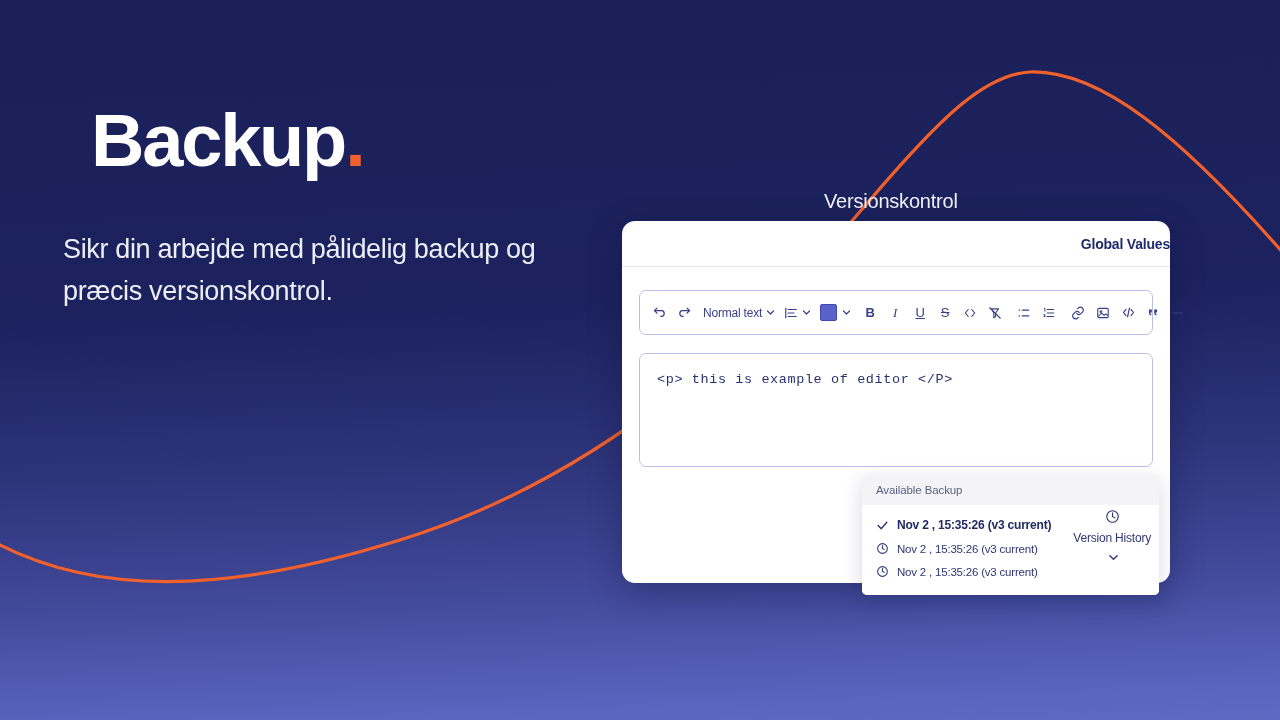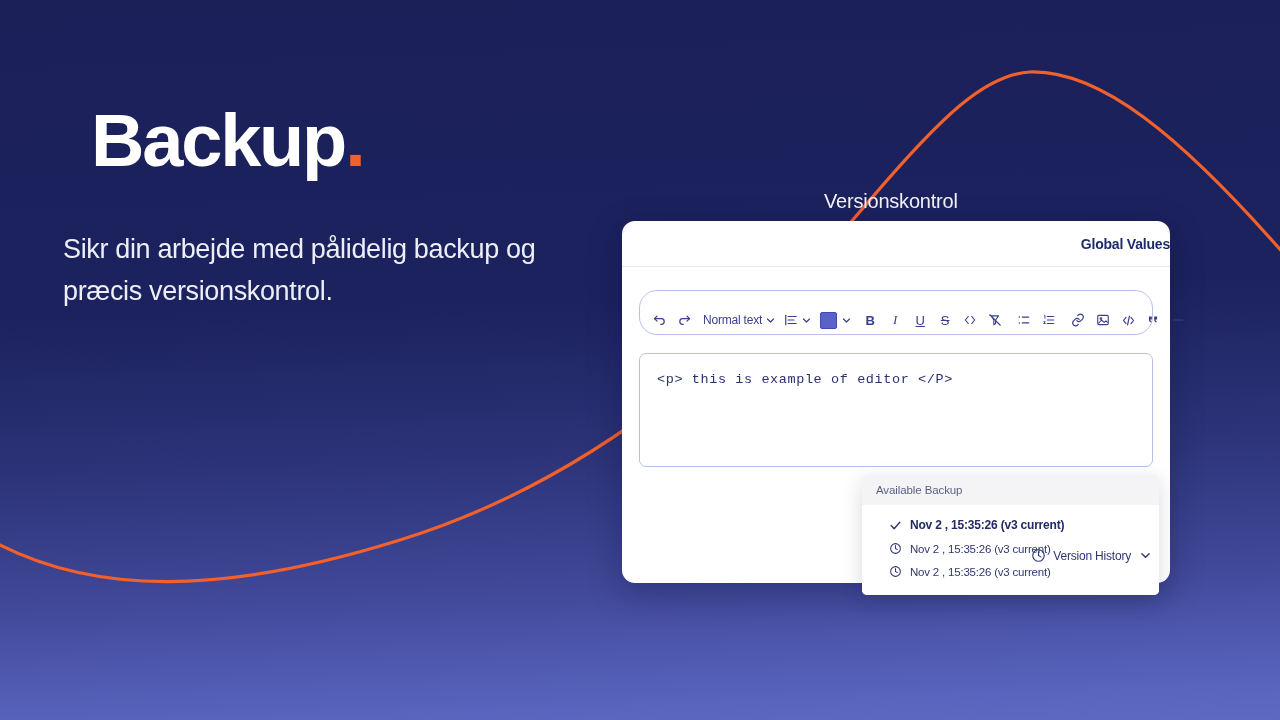--- a/index.html
+++ b/index.html
@@ -46,22 +46,22 @@
     height:46px; display:flex; align-items:center;
     padding:0 0 0 12px; border-bottom:1px solid #E6E9F5;justify-content:flex-end;
   }
   #card-title{
     font-size:14px; font-weight:bold; color:#1F2A6B; letter-spacing:-0.2px;
   }
 
   
   #editor{ position:absolute; left:17px; top:69px; width:514px; }
   #toolbar{
-    height:45px; border:1px solid #B9BFE8; border-radius:18px;
-    display:flex; align-items:flex-end; gap:0; padding:0 9px;
+    height:45px; border:1px solid #B9BFE8; border-radius:7px;
+    display:flex; align-items:center; gap:0; padding:0 9px;
     color:#3A3F87; background:#fff;
   }
   .tb{
     display:flex; align-items:center; justify-content:center;
     height:28px; color:#3A3F87; flex:none;
   }
   .tb svg{ display:block; }
   .tb-btn{ width:20px; }
   .gap{ width:9px; flex:none; }
   .gap-sm{ width:5px; flex:none; }
@@ -91,32 +91,32 @@
     box-shadow:0 6px 20px rgba(20,25,70,.16);
     overflow:hidden;
   }
   #dropdown-header{
     background:#F4F4F6; padding:9px 0 9px 14px;
     font-size:11.5px; color:#5A5F84; letter-spacing:-0.1px;
   }
   #dropdown-list{ padding:8px 0 12px 0; background:#fff; }
   .dd-item{
     display:flex; align-items:center; gap:8px;
-    padding:5px 0 5px 27px; font-size:11.5px;
+    padding:5px 0 5px 14px; font-size:11.5px;
     color:#2F3675; letter-spacing:-0.2px; white-space:nowrap;
   }
   .dd-item.current{ font-weight:bold; font-size:12px; color:#222A63; }
   .dd-icon{ width:13px; height:13px; flex:none; color:#2F3675; }
   .dd-icon svg{ display:block; }
 
   
   #card-footer{
     position:absolute; right:19px; bottom:20px;
     display:flex; align-items:center; gap:7px;
-    font-size:12px; color:#2F3675; letter-spacing:-0.2px;
+    font-size:12px; color:#2F3675; letter-spacing:-0.2px;flex-direction:column;
   }
   #footer-clock{ width:15px; height:15px; }
   #footer-chev{ width:11px; height:11px; margin-left:2px; }
 </style>
 </head>
 <body>
 
 <div id="bg-gradient"></div>
 <svg id="bg-curve" viewBox="0 0 1280 720" preserveAspectRatio="none">
   <path d="M -20 534 C 90 600 230 593 400 540 C 610 475 760 330 870 200 C 940 118 985 74 1030 72 C 1100 70 1180 135 1285 255" fill="none" stroke="#F2602C" stroke-width="3.2" stroke-linecap="round"></path>

